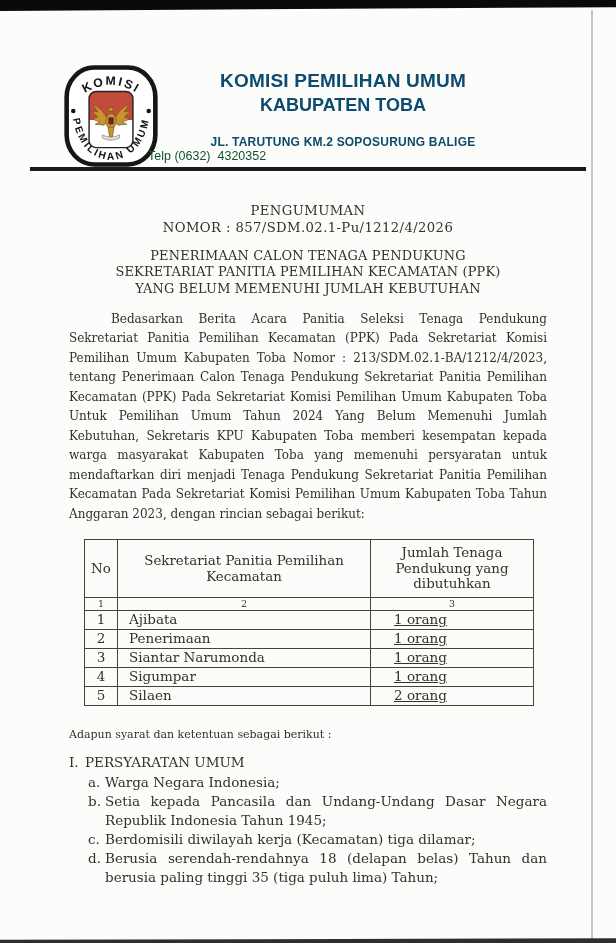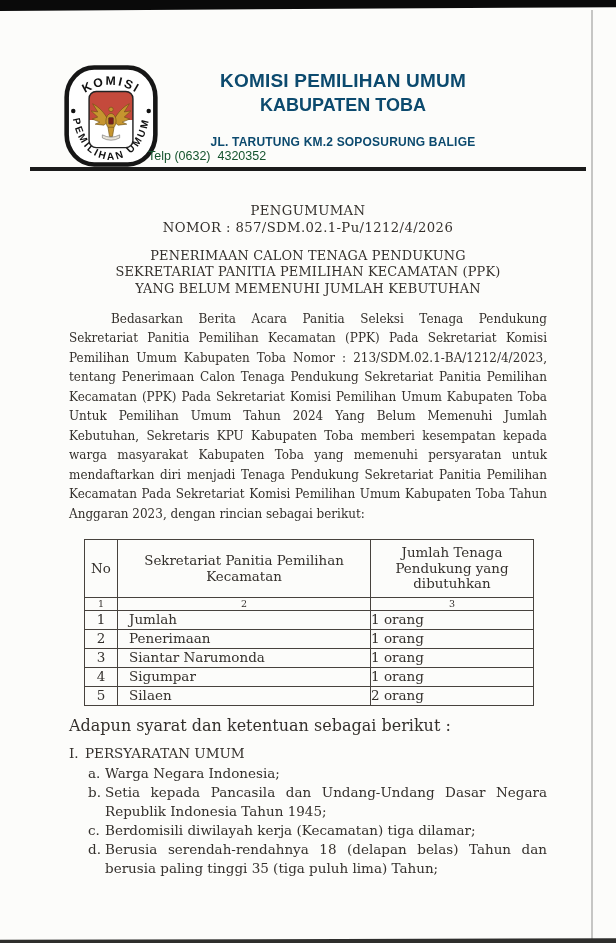--- a/index.html
+++ b/index.html
@@ -52,24 +52,24 @@
   table.alloc th, table.alloc td { border:1.6px solid #47423d; font-weight:normal; }
   th.h { text-align:center; vertical-align:middle; line-height:15.5px;
     padding:5px 2px; font-size:13.4px; }
   .col-no { width:33px; }
   .col-kec { width:253px; }
   .col-jml { width:163px; }
   tr.nums th { font-size:9.5px; height:13px; text-align:center; padding:0; line-height:11px; }
   tbody td { height:18.5px; padding:0.5px 0; line-height:17px; }
   td.c-no { text-align:center; }
   td.c-kec { padding-left:11px; }
-  td.c-jml { padding-left:0; }
-
-  
-  .adapun { margin-top:10px; font-size:16px; }
+  td.c-jml { padding-left:23px;text-decoration:underline; }
+
+  
+  .adapun { margin-top:19px; font-size:11px; }
   .section-head { margin-top:9px; display:flex; font-size:13.5px; }
   .sec-num { width:16px; flex:none; }
   .req-list { margin-left:19px; margin-top:1px; }
   .req-item { display:flex; font-size:13.5px; line-height:19px; }
   .req-label { width:17px; flex:none; }
   .req-text { flex:1; text-align:justify; }
 </style>
 </head>
 <body>
 
@@ -143,21 +143,21 @@
         </tr>
         <tr class="nums">
           <th>1</th>
           <th>2</th>
           <th>3</th>
         </tr>
       </thead>
       <tbody>
         <tr>
           <td class="c-no">1</td>
-          <td class="c-kec">Jumlah</td>
+          <td class="c-kec">Ajibata</td>
           <td class="c-jml">1 orang</td>
         </tr>
         <tr>
           <td class="c-no">2</td>
           <td class="c-kec">Penerimaan</td>
           <td class="c-jml">1 orang</td>
         </tr>
         <tr>
           <td class="c-no">3</td>
           <td class="c-kec">Siantar Narumonda</td>

